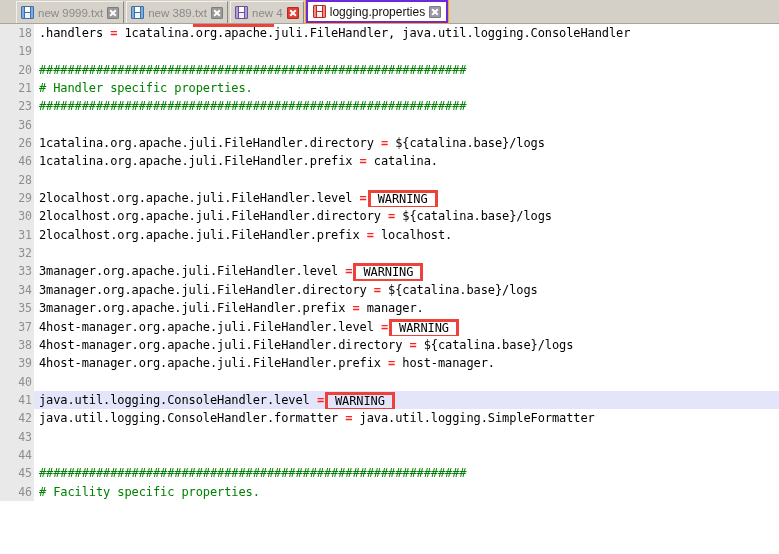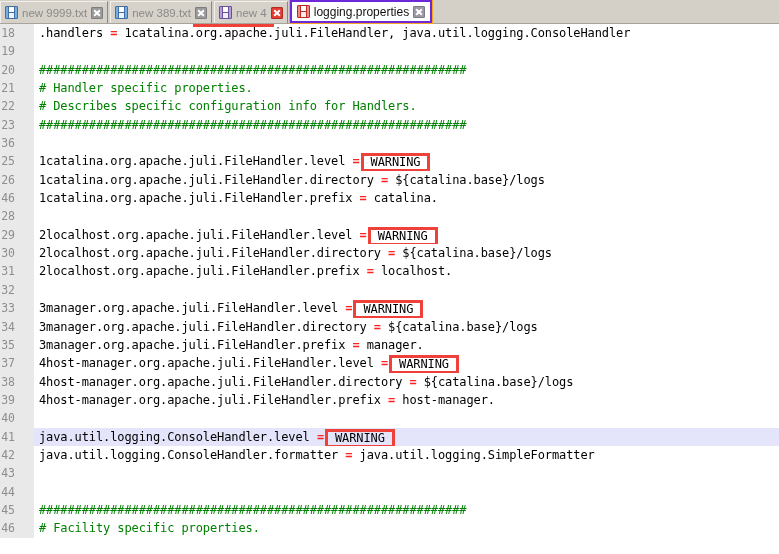--- a/index.html
+++ b/index.html
@@ -12,21 +12,21 @@
     font-family: "Liberation Sans", sans-serif;
   }
   #app { width: 779px; height: 554px; position: relative; overflow: hidden; background:#fff; }
 
   
   .tabbar {
     height: 24px;
     background: #d4d0c8;
     display: flex;
     align-items: flex-end;
-    padding-left: 0px;
+    padding-left: 16px;
     position: relative;
     border-bottom: 1px solid #a8a49c;
   }
   .tab {
     height: 22px;
     display: flex;
     align-items: center;
     gap: 4px;
     padding: 0 4px 0 4px;
     background: #d6d2ca;
@@ -114,21 +114,21 @@
     line-height: 18.35px;
   }
   .row { display: flex; height: 18.35px; align-items: stretch; }
   .row.hl { background: #e4e4fa; }
   .gutter {
     width: 34px;
     flex: 0 0 34px;
     background: #e9e9e9;
     color: #8e8e8e;
     text-align: right;
-    padding-right: 19px;
+    padding-right: 2px;
     font-family: "DejaVu Sans Mono", "Liberation Mono", monospace;
     font-size: 11.5px;
     line-height: 18.35px;
     user-select: none;
   }
   .row.hl .gutter { background:#e9e9e9; }
   .code {
     flex: 1 1 auto;
     padding-left: 5px;
     white-space: pre;
@@ -205,34 +205,26 @@
         </div>
         <div class="row">
           <div class="gutter">20</div>
           <div class="code"><span class="cmt">############################################################</span></div>
         </div>
         <div class="row">
           <div class="gutter">21</div>
           <div class="code"><span class="cmt"># Handler specific properties.</span></div>
         </div>
         <div class="row">
-          <div class="gutter">22</div>
-          <div class="code"><span class="cmt"># Describes specific configuration info for Handlers.</span></div>
-        </div>
-        <div class="row">
           <div class="gutter">23</div>
           <div class="code"><span class="cmt">############################################################</span></div>
         </div>
         <div class="row">
           <div class="gutter">36</div>
           <div class="code"></div>
-        </div>
-        <div class="row">
-          <div class="gutter">25</div>
-          <div class="code"><span class="txt">1catalina.org.apache.juli.FileHandler.level </span><span class="op">=</span><span class="warnbox">WARNING</span></div>
         </div>
         <div class="row">
           <div class="gutter">26</div>
           <div class="code"><span class="txt">1catalina.org.apache.juli.FileHandler.directory </span><span class="op">=</span><span class="txt"> ${catalina.base}/logs</span></div>
         </div>
         <div class="row">
           <div class="gutter">46</div>
           <div class="code"><span class="txt">1catalina.org.apache.juli.FileHandler.prefix </span><span class="op">=</span><span class="txt"> catalina.</span></div>
         </div>
         <div class="row">

